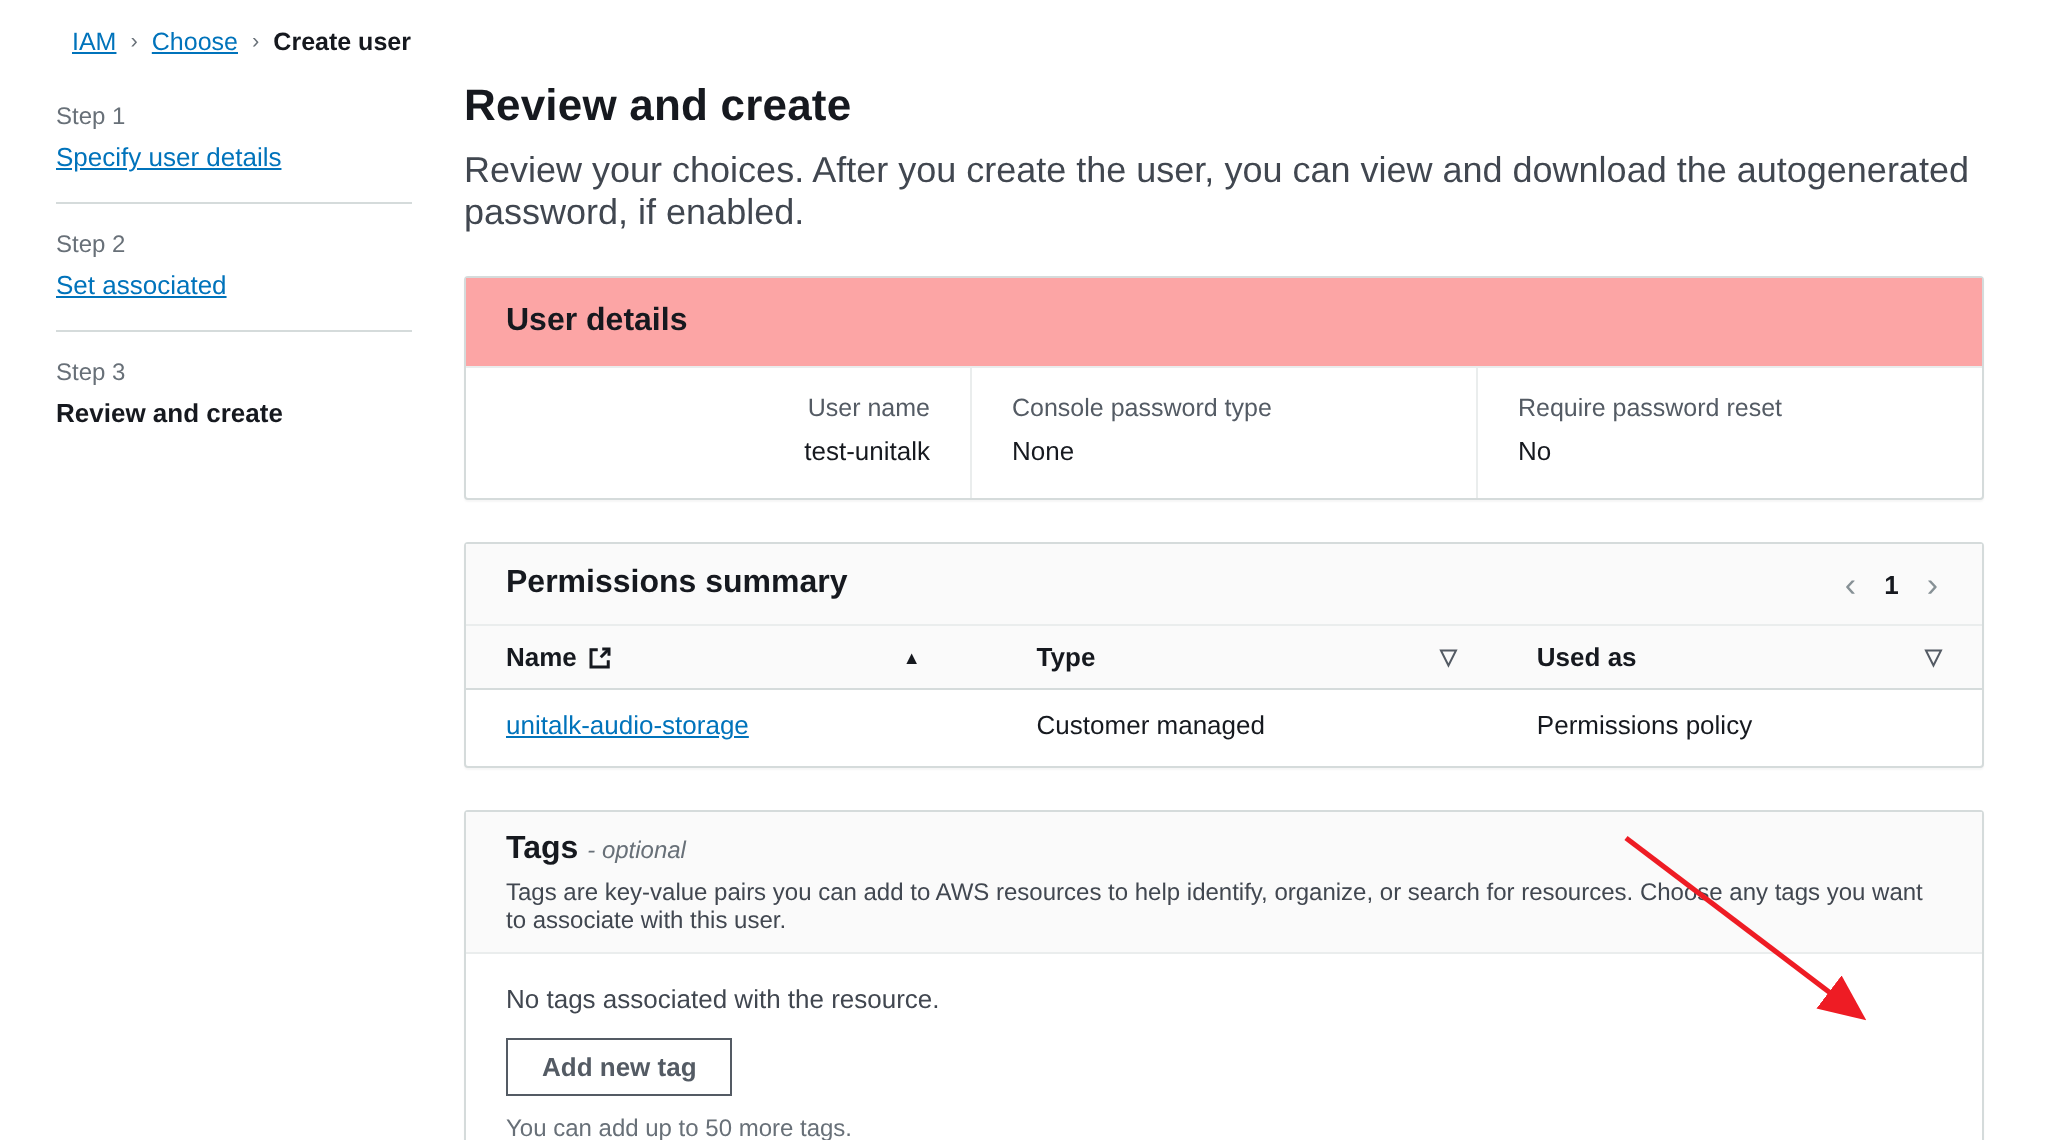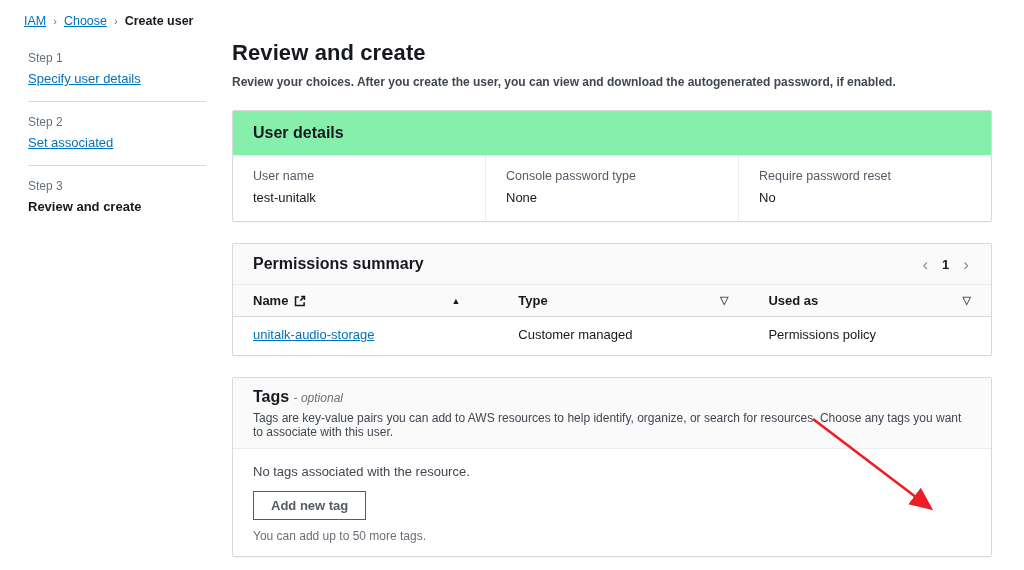--- a/index.html
+++ b/index.html
@@ -7,59 +7,59 @@
   body {
     font-family: "Liberation Sans", sans-serif;
     color: #16191f;
     background: #ffffff;
     overflow: hidden;
   }
   .page { position: relative; width: 1024px; height: 570px; background: #fff; }
 
   
   .breadcrumb {
-    position: absolute; left: 24px; top: 14px;
+    position: absolute; left: 36px; top: 14px;
     display: flex; align-items: center; gap: 7px;
     font-size: 12.5px;
     justify-content: space-between;
   }
   .breadcrumb a { color: #0073bb; text-decoration: underline; cursor: pointer; }
   .breadcrumb .sep { color: #687078; font-size: 11px; }
   .breadcrumb .current { font-weight: 700; color: #16191f; }
 
   
   .sidebar { position: absolute; left: 28px; top: 38px; width: 178px; font-size: 13px; }
   .step-label { color: #687078; font-size: 12px; margin-top: 13px; }
   .step-title-link { display: inline-block; margin-top: 6px; color: #0073bb; text-decoration: underline; cursor: pointer; font-size: 13px; }
   .step-current { margin-top: 6px; font-weight: 700; font-size: 13px; }
   .step-divider { border-top: 1px solid #d5dbdb; margin-top: 15px; height: 0; }
 
   
   .main { position: absolute; left: 232px; top: 40px; width: 760px; }
   h1.page-title { font-size: 22px; font-weight: 700; letter-spacing: 0.1px; }
-  .page-desc { margin-top: 9px; font-size: 12px; color: #414750; font-weight: bold; }
+  .page-desc { margin-top: 9px; font-size: 18px; color: #414750; }
 
   .card {
     margin-top: 21px;
     border: 1px solid #d5dbdb;
     border-radius: 2px;
     background: #fff;
     box-shadow: 0 1px 1px rgba(0,0,0,0.04);
   }
   .card-header {
-    background: #86efac;
+    background: #fca5a5;
     padding: 13px 20px;
     border-bottom: 1px solid #eaeded;
   }
   .card-title { font-size: 16px; font-weight: 700; display: inline; }
 
   
   .fields { display: flex; }
   .field { flex: 1; padding: 13px 20px 16px; border-left: 1px solid #eaeded; }
-  .field:first-child { border-left: none; }
+  .field:first-child { border-left: none; text-align: right; }
   .field-label { color: #545b64; font-size: 12.5px; }
   .field-value { margin-top: 7px; font-size: 13px; color: #16191f; }
 
   
   .perm-header {
     display: flex; justify-content: space-between; align-items: center;
     background: #fafafa; padding: 11px 20px; border-bottom: 1px solid #eaeded;
   }
   .pagination { display: flex; align-items: center; gap: 12px; }
   .page-chevron { color: #879196; font-size: 17px; line-height: 1; cursor: pointer; padding: 0 2px; }

